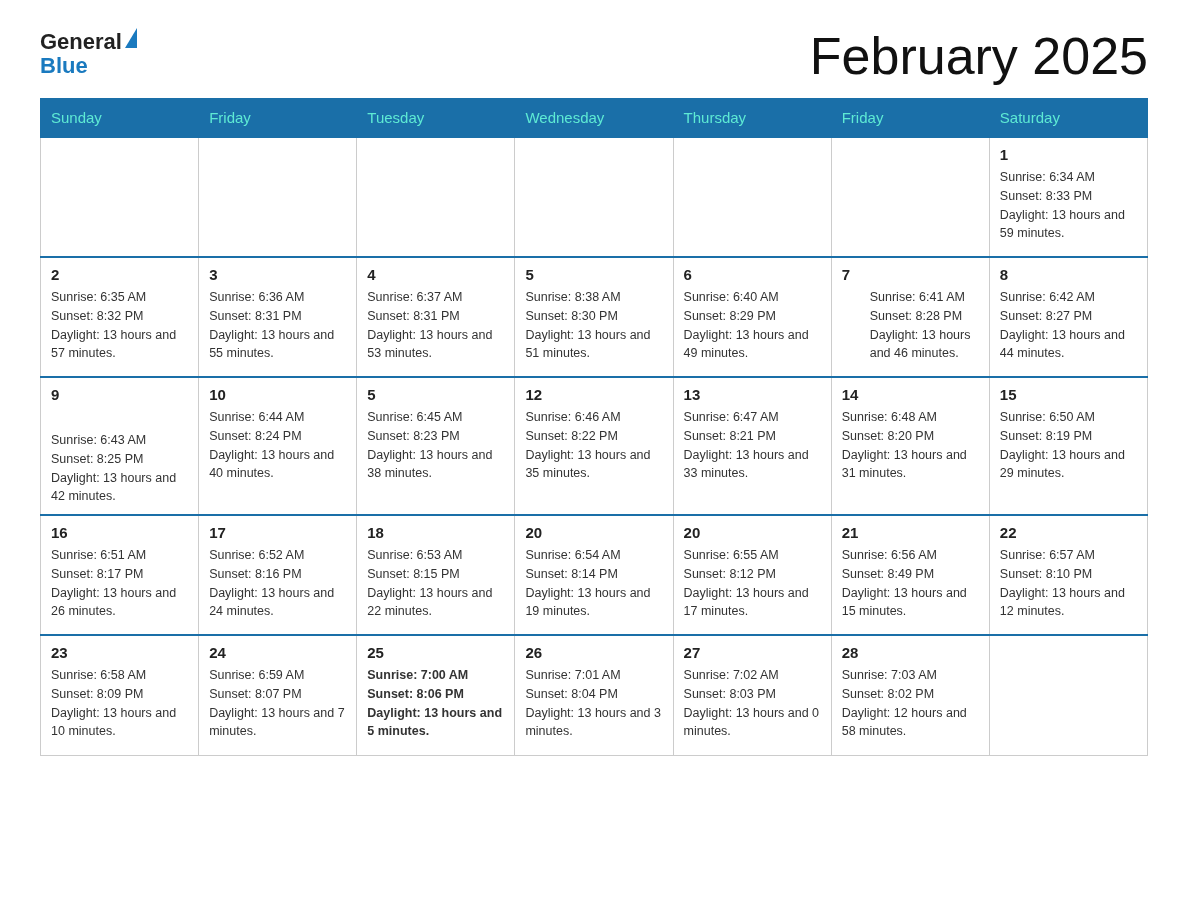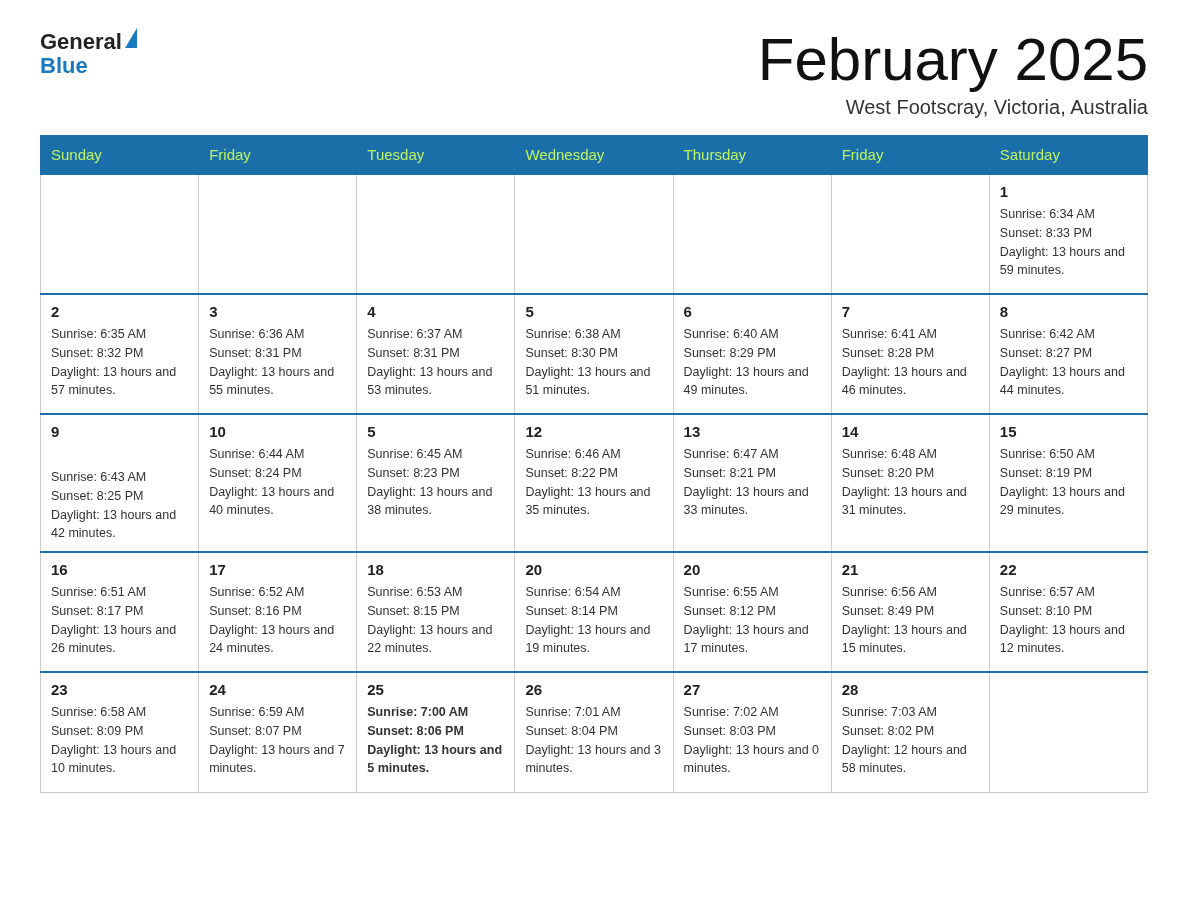--- a/index.html
+++ b/index.html
@@ -43,38 +43,38 @@
       line-height: 1.1;
     }
     .logo-row1 {
       display: flex;
       align-items: center;
     }
     .title-block {
       text-align: right;
     }
     .calendar-title {
-      font-size: 60px;
+      font-size: 52px;
       font-weight: 300;
       color: #111;
       line-height: 1;
     }
     .calendar-subtitle {
       font-size: 20px;
       color: #333;
       margin-top: 6px;
     }
     .calendar-table {
       width: 100%;
       border-collapse: collapse;
       margin-top: 16px;
     }
     .calendar-table th {
       background-color: #1a6fa8;
-      color: #bef264;
+      color: #5eead4;
       font-size: 15px;
       font-weight: normal;
       padding: 10px 10px;
       text-align: left;
       border: 1px solid #1a6fa8;
     }
     .calendar-table td {
       vertical-align: top;
       border: 1px solid #ccc;
       padding: 8px 10px;
@@ -109,21 +109,20 @@
     <div class="logo-group">
       <div class="logo-row1">
         <span class="logo-text-general">General</span>
         <div class="logo-triangle"></div>
       </div>
       <span class="logo-text-blue">Blue</span>
     </div>
   </div>
   <div class="title-block">
     <div class="calendar-title">February 2025</div>
-    <div class="calendar-subtitle">West Footscray, Victoria, Australia</div>
   </div>
 </div>
 
 <table class="calendar-table">
   <thead>
     <tr>
     <th>Sunday</th>
         <th>Friday</th>
         <th>Tuesday</th>
         <th>Wednesday</th>
@@ -161,33 +160,33 @@
 Daylight: 13 hours and 55 minutes.</div>
         </td>
         <td>
           <div class="day-number">4</div>
           <div class="day-info" style="white-space: pre-line;">Sunrise: 6:37 AM
 Sunset: 8:31 PM
 Daylight: 13 hours and 53 minutes.</div>
         </td>
         <td>
           <div class="day-number">5</div>
-          <div class="day-info" style="white-space: pre-line;">Sunrise: 6:38 AM
+          <div class="day-info" style="white-space: pre-line;">Sunrise: 8:38 AM
 Sunset: 8:30 PM
 Daylight: 13 hours and 51 minutes.</div>
         </td>
         <td>
           <div class="day-number">6</div>
           <div class="day-info" style="white-space: pre-line;">Sunrise: 6:40 AM
 Sunset: 8:29 PM
 Daylight: 13 hours and 49 minutes.</div>
         </td>
         <td>
           <div class="day-number">7</div>
-          <div class="day-info" style="white-space: pre-line;">Sunrise: 6:41 AM
+          <div class="day-info" style="white-space: pre-line; margin-left: 28px;">Sunrise: 6:41 AM
 Sunset: 8:28 PM
 Daylight: 13 hours and 46 minutes.</div>
         </td>
         <td>
           <div class="day-number">8</div>
           <div class="day-info" style="white-space: pre-line;">Sunrise: 6:42 AM
 Sunset: 8:27 PM
 Daylight: 13 hours and 44 minutes.</div>
         </td>
       </tr>

